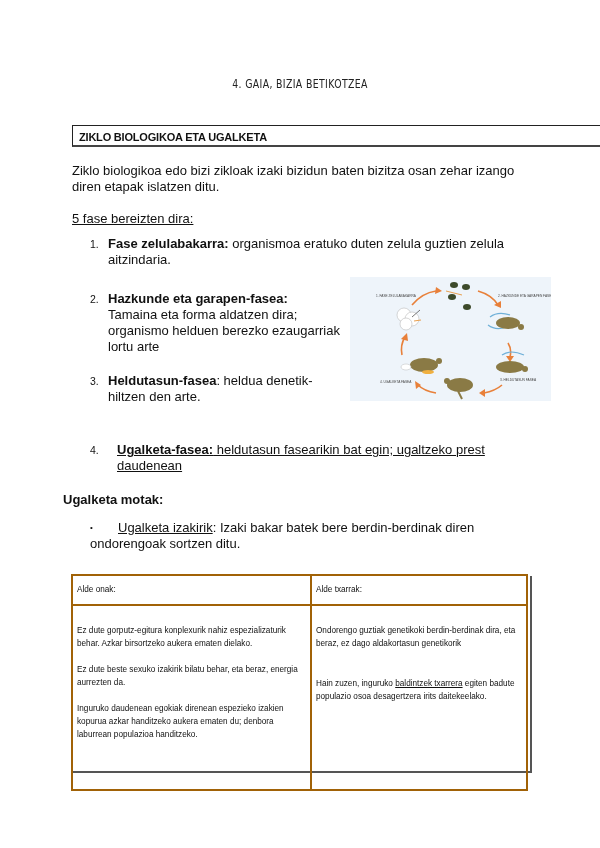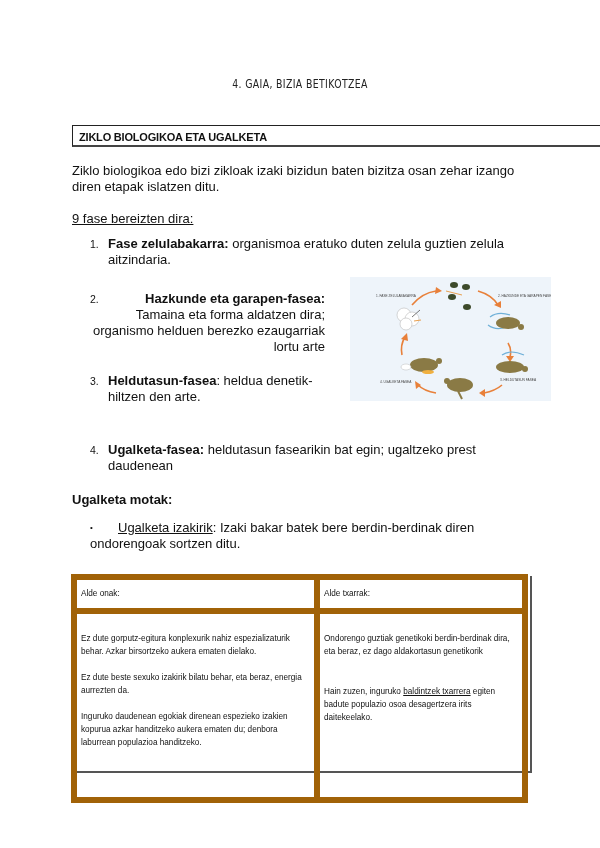--- a/index.html
+++ b/index.html
@@ -14,48 +14,48 @@
          font-size: 11px; font-weight: bold; letter-spacing: -0.2px; }
   .txt { position: absolute; font-size: 13px; line-height: 16px; color: #111; }
   .u { text-decoration: underline; }
   .b { font-weight: bold; }
   .num { position: absolute; font-size: 10.5px; line-height: 16px; }
   .cycle-img { position: absolute; left: 350px; top: 277px; width: 201px; height: 124px;
          background: #eef4fa; }
   .cycle-img svg { width: 100%; height: 100%; display: block; }
   table.cmp { position: absolute; left: 71px; top: 574px; width: 457px;
          border-collapse: collapse; font-size: 8.2px; line-height: 13px; color: #111; }
-  table.cmp td { border: 6px solid #a16207; vertical-align: top; padding: 5px 4px; }
+  table.cmp td { border: 2px solid #a16207; vertical-align: top; padding: 5px 4px; }
   table.cmp tr.head td { height: 16px; padding-top: 7px; }
   .cell-left { width: 229px; }
   .cmp-shadow { position: absolute; left: 73px; top: 576px; width: 457px; height: 195px;
          border-right: 2px solid #555; border-bottom: 2px solid #555; pointer-events: none; }
   .para { margin: 0 0 13px 0; }
 </style>
 </head>
 <body>
 
 <div class="page-title">4. GAIA, BIZIA BETIKOTZEA</div>
 
 <div class="section-box">ZIKLO BIOLOGIKOA ETA UGALKETA</div>
 
 <div class="txt" style="left:72px; top:163px; width:460px;">Ziklo biologikoa edo bizi zikloak izaki bizidun baten bizitza osan zehar izango diren etapak islatzen ditu.</div>
 
-<div class="txt u" style="left:72px; top:211px;">9 fase bereizten dira:</div>
+<div class="txt u" style="left:72px; top:211px;">5 fase bereizten dira:</div>
 
 <div>
   <span class="num" style="left:90px; top:236px;">1.</span>
   <div class="txt" style="left:108px; top:236px; width:430px;">
     <span class="b">Fase zelulabakarra:</span><span> organismoa eratuko duten zelula guztien zelula aitzindaria.</span>
   </div>
 </div>
 
 <div>
   <span class="num" style="left:90px; top:291px;">2.</span>
-  <div class="txt" style="left:93px; top:291px; width:232px;text-align:right;">
+  <div class="txt" style="left:108px; top:291px; width:232px;">
     <span class="b">Hazkunde eta garapen-fasea:</span><span> Tamaina eta forma aldatzen dira; organismo helduen berezko ezaugarriak lortu arte</span>
   </div>
 </div>
 
 <div>
   <span class="num" style="left:90px; top:373px;">3.</span>
   <div class="txt" style="left:108px; top:373px; width:232px;">
     <span class="b">Heldutasun-fasea</span><span>: heldua denetik-hiltzen den arte.</span>
   </div>
 </div>
@@ -120,26 +120,26 @@
 
     <text x="26" y="20" font-size="3.2" fill="#444" font-family="Liberation Sans, sans-serif">1. FASE ZELULABAKARRA</text>
     <text x="148" y="20" font-size="3.2" fill="#444" font-family="Liberation Sans, sans-serif">2. HAZKUNDE ETA GARAPEN FASEA</text>
     <text x="150" y="104" font-size="3.2" fill="#444" font-family="Liberation Sans, sans-serif">3. HELDUTASUN FASEA</text>
     <text x="30" y="106" font-size="3.2" fill="#444" font-family="Liberation Sans, sans-serif">4. UGALKETA FASEA</text>
   </svg>
 </div>
 
 <div>
   <span class="num" style="left:90px; top:442px;">4.</span>
-  <div class="txt" style="left:108px; top:442px; width:430px;">
+  <div class="txt" style="left:117px; top:442px; width:430px;text-decoration:underline;">
     <span class="b">Ugalketa-fasea:</span><span> heldutasun fasearikin bat egin; ugaltzeko prest daudenean</span>
   </div>
 </div>
 
-<div class="txt b" style="left:72px; top:492px;">Ugalketa motak:</div>
+<div class="txt b" style="left:63px; top:492px;">Ugalketa motak:</div>
 
 <div>
   <span class="num" style="left:90px; top:520px; font-size:8px;">•</span>
   <div class="txt" style="left:90px; top:520px; width:440px; text-indent:28px;">
     <span class="u">Ugalketa izakirik</span><span>: Izaki bakar batek bere berdin-berdinak diren ondorengoak sortzen ditu.</span>
   </div>
 </div>
 
 <div class="cmp-shadow"></div>
 <table class="cmp">

